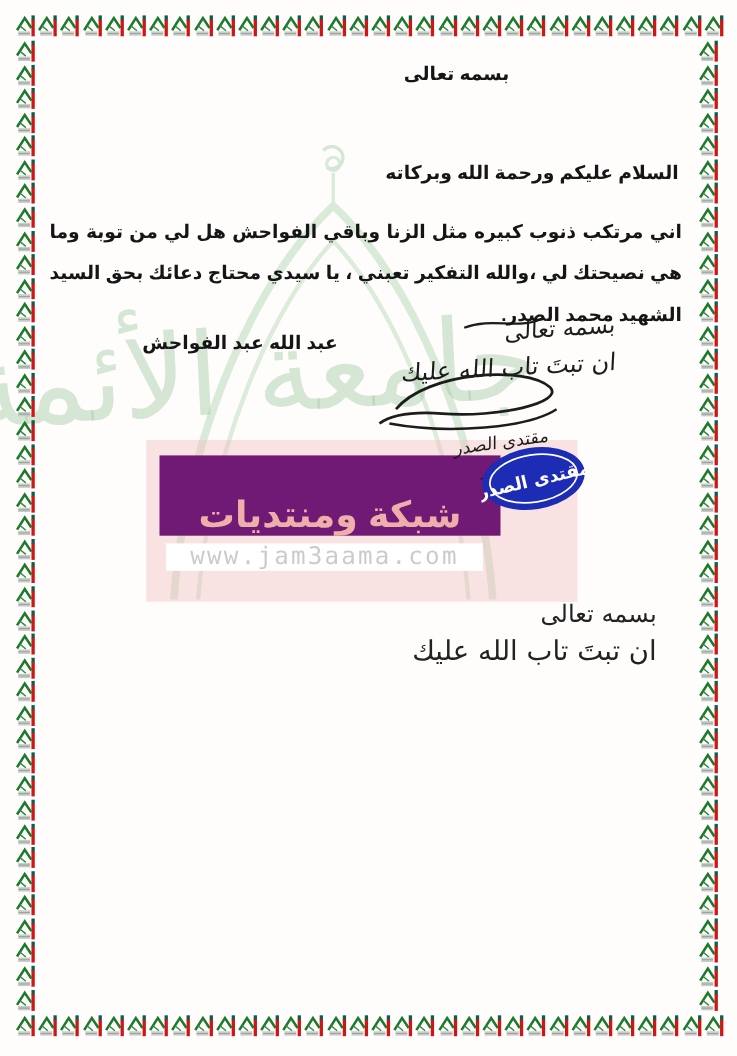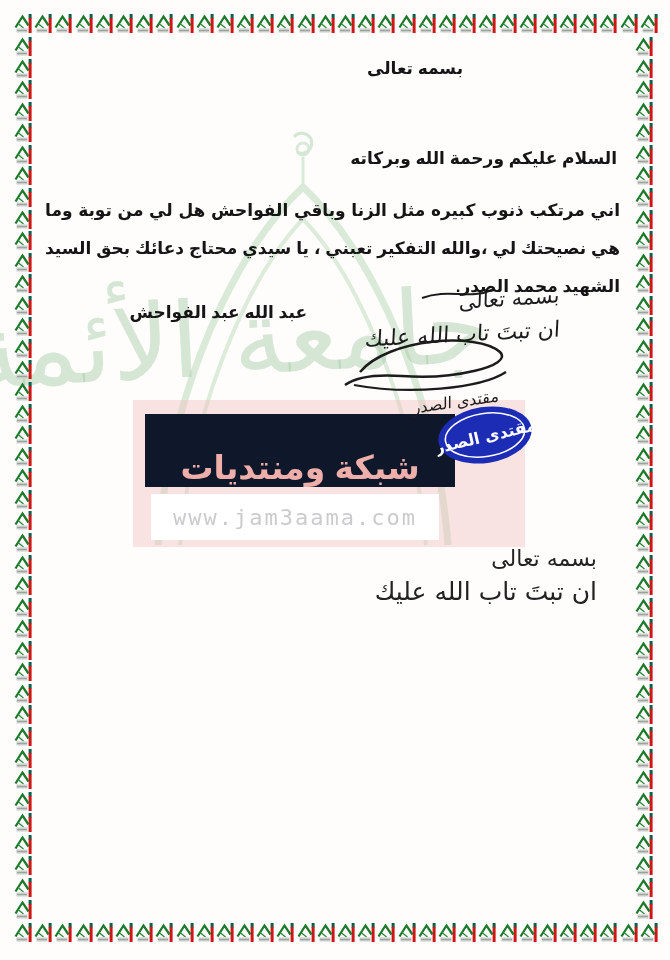--- a/index.html
+++ b/index.html
@@ -15,25 +15,25 @@
   #border-right{left:634px;top:36px;width:21px;height:884px;}
   .motif{width:20px;height:21px;flex:0 0 auto;}
 
   
   .wm-arch{position:absolute;left:140px;top:125px;z-index:0;}
   .wm-callig{position:absolute;left:30px;top:280px;width:460px;z-index:0;
     font-family:"DejaVu Serif","DejaVu Sans",serif;font-size:104px;line-height:1.1;
     color:rgba(158,198,158,0.42);white-space:nowrap;direction:rtl;transform:rotate(-3deg);}
   .wm-pink{position:absolute;left:133px;top:400px;width:392px;height:147px;
     background:rgba(243,190,190,0.42);z-index:1;}
-  .wm-box1{position:absolute;left:145px;top:414px;width:310px;height:73px;background:#0f172a;
+  .wm-box1{position:absolute;left:145px;top:414px;width:310px;height:73px;background:#701a75;
     display:flex;align-items:flex-end;justify-content:center;}
   .wm-box1 .wm-net{font-size:33px;font-weight:bold;color:#eeafab;direction:rtl;
     letter-spacing:1px;line-height:1;padding-bottom:3px;}
-  .wm-box2{position:absolute;left:151px;top:494px;width:288px;height:46px;background:#ffffff;
+  .wm-box2{position:absolute;left:151px;top:494px;width:288px;height:25px;background:#ffffff;
     display:flex;align-items:center;justify-content:center;}
   .wm-box2 .wm-url{font-family:"DejaVu Sans Mono",monospace;font-size:22px;
     letter-spacing:2px;color:#cbcbcd;}
 
   
   .typed{position:absolute;z-index:5;color:#151515;font-weight:700;font-size:17px;direction:rtl;}
   .t-bismillah{left:340px;top:58px;width:150px;text-align:center;}
   .t-addressee{right:53px;top:100px;white-space:nowrap;}
   .t-greeting{right:53px;top:148px;white-space:nowrap;}
   .t-body{left:45px;right:50px;top:192px;line-height:38px;text-align:justify;text-align-last:right;}

